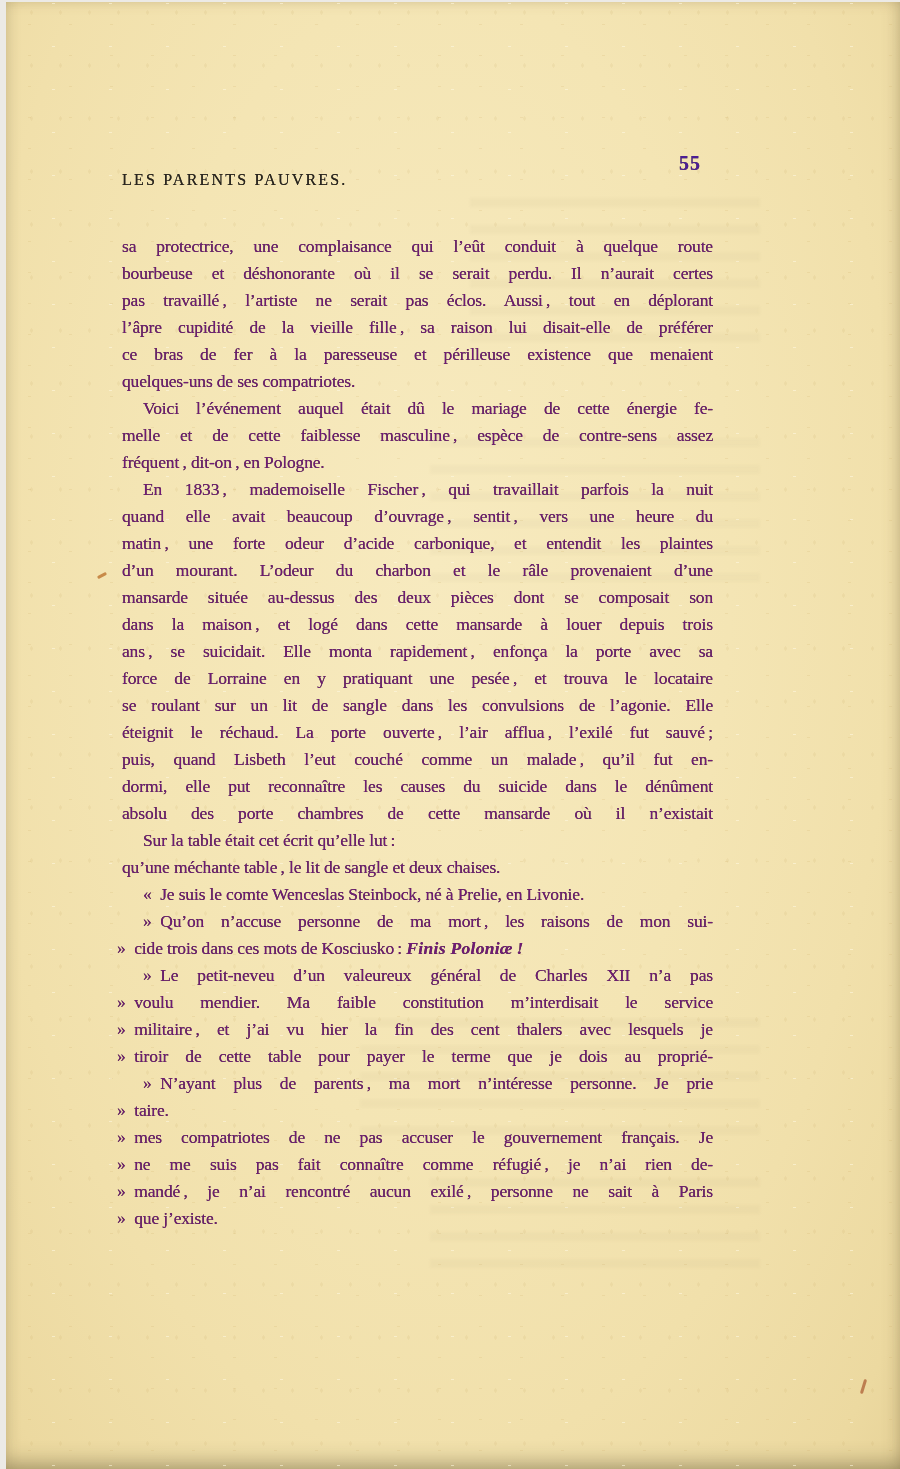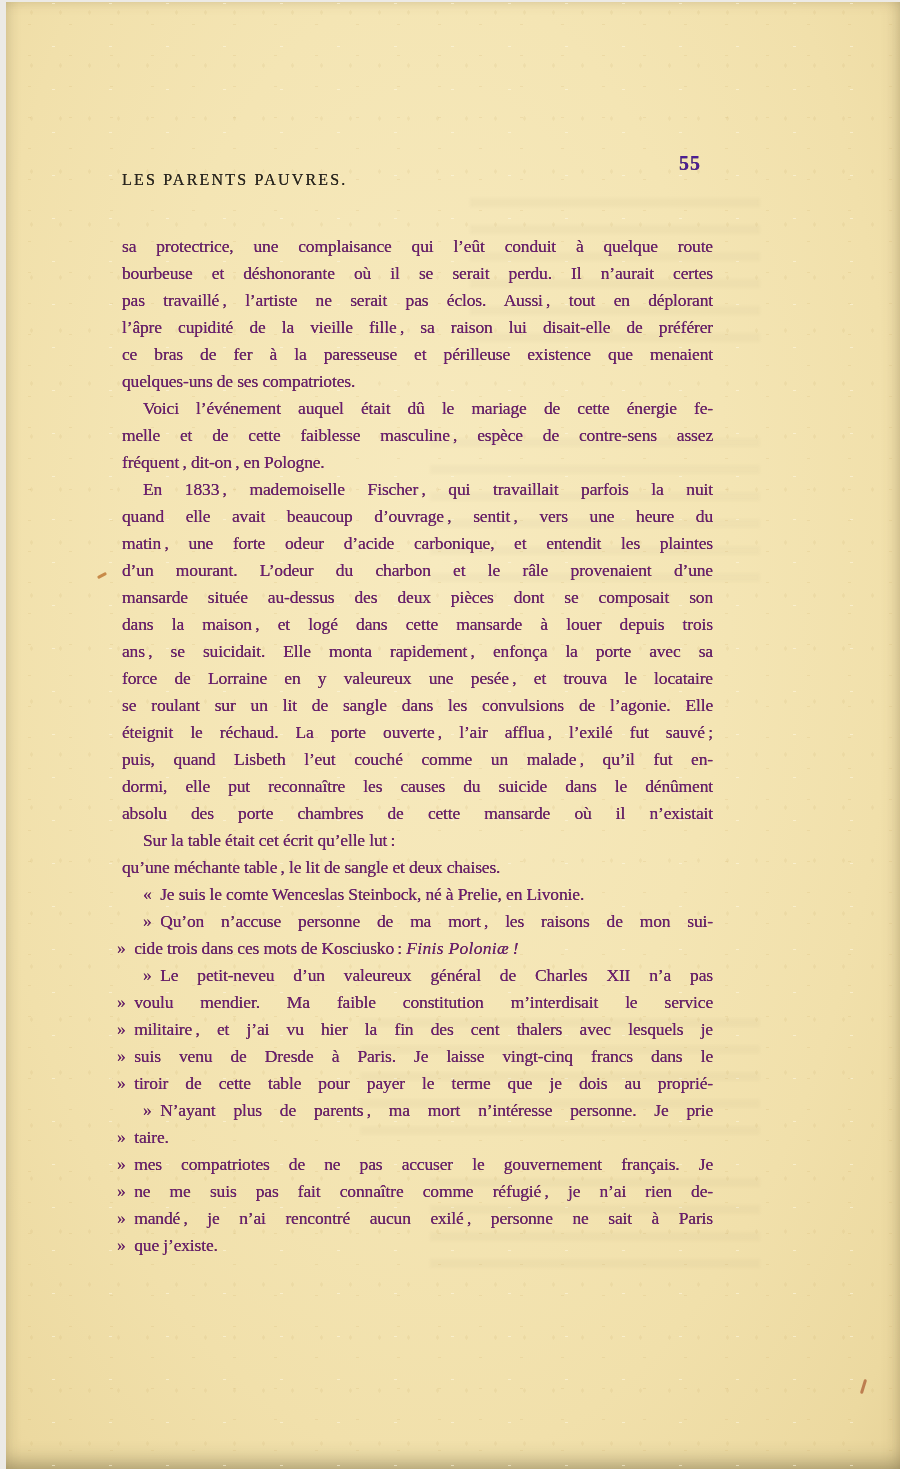--- a/index.html
+++ b/index.html
@@ -72,21 +72,21 @@
     font-size: 17.5px; line-height: 27px;
     letter-spacing: -0.15px;
     color: #701a75;
     text-shadow: 0 0 .55px rgba(34, 31, 25, 0.85);
     margin-top: 46px;
   }
   .line { text-align: justify; text-align-last: justify; }
   .line.end, .line.indent-end, .line.hang-end { text-align-last: auto; }
   .line.indent, .line.indent-end { text-indent: 21px; }
   .line.hang, .line.hang-end { margin-left: -5px; }
-  .it { font-style: italic; font-weight: normal; letter-spacing: .3px; }
+  .it { font-style: italic; font-weight: bold; letter-spacing: .3px; }
 </style>
 </head>
 <body>
 
 <div class="scan">
   <div class="paper"></div>
 
   <div class="ghost" id="ghost-1"></div>
   <div class="ghost" id="ghost-2"></div>
   <div class="ghost" id="ghost-3"></div>
@@ -110,35 +110,34 @@
         <div class="line indent"><span>Voici l’événement auquel était dû le mariage de cette énergie fe-</span></div>
         <div class="line justify"><span>melle et de cette faiblesse masculine , espèce de contre-sens assez</span></div>
         <div class="line end"><span>fréquent , dit-on , en Pologne.</span></div>
         <div class="line indent"><span>En 1833 , mademoiselle Fischer , qui travaillait parfois la nuit</span></div>
         <div class="line justify"><span>quand elle avait beaucoup d’ouvrage , sentit , vers une heure du</span></div>
         <div class="line justify"><span>matin , une forte odeur d’acide carbonique, et entendit les plaintes</span></div>
         <div class="line justify"><span>d’un mourant. L’odeur du charbon et le râle provenaient d’une</span></div>
         <div class="line justify"><span>mansarde située au-dessus des deux pièces dont se composait son</span></div>
         <div class="line justify"><span>dans la maison , et logé dans cette mansarde à louer depuis trois</span></div>
         <div class="line justify"><span>ans , se suicidait. Elle monta rapidement , enfonça la porte avec sa</span></div>
-        <div class="line justify"><span>force de Lorraine en y valeureux une pesée , et trouva le locataire</span></div>
+        <div class="line justify"><span>force de Lorraine en y pratiquant une pesée , et trouva le locataire</span></div>
         <div class="line justify"><span>se roulant sur un lit de sangle dans les convulsions de l’agonie. Elle</span></div>
         <div class="line justify"><span>éteignit le réchaud. La porte ouverte , l’air afflua , l’exilé fut sauvé ;</span></div>
         <div class="line justify"><span>puis, quand Lisbeth l’eut couché comme un malade , qu’il fut en-</span></div>
         <div class="line justify"><span>dormi, elle put reconnaître les causes du suicide dans le dénûment</span></div>
         <div class="line justify"><span>absolu des porte chambres de cette mansarde où il n’existait</span></div>
         <div class="line indent-end"><span>Sur la table était cet écrit qu’elle lut :</span></div>
         <div class="line end"><span>qu’une méchante table , le lit de sangle et deux chaises.</span></div>
         <div class="line indent-end"><span>« Je suis le comte Wenceslas Steinbock, né à Prelie, en Livonie.</span></div>
         <div class="line indent"><span>» Qu’on n’accuse personne de ma mort , les raisons de mon sui-</span></div>
         <div class="line hang-end"><span>» cide trois dans ces mots de Kosciusko : </span><span class="it">Finis Poloniæ !</span></div>
         <div class="line indent"><span>» Le petit-neveu d’un valeureux général de Charles XII n’a pas</span></div>
         <div class="line hang"><span>» voulu mendier. Ma faible constitution m’interdisait le service</span></div>
         <div class="line hang"><span>» militaire , et j’ai vu hier la fin des cent thalers avec lesquels je</span></div>
-        <div class="line hang"><span>» suis venu de Dresde à Paris. Je laisse vingt-cinq francs dans le</span></div>
         <div class="line hang"><span>» tiroir de cette table pour payer le terme que je dois au proprié-</span></div>
         <div class="line indent"><span>» N’ayant plus de parents , ma mort n’intéresse personne. Je prie</span></div>
         <div class="line hang-end"><span>» taire.</span></div>
         <div class="line hang"><span>» mes compatriotes de ne pas accuser le gouvernement français. Je</span></div>
         <div class="line hang"><span>» ne me suis pas fait connaître comme réfugié , je n’ai rien de-</span></div>
         <div class="line hang"><span>» mandé , je n’ai rencontré aucun exilé , personne ne sait à Paris</span></div>
         <div class="line hang-end"><span>» que j’existe.</span></div>
       </div>
   </div>
 </div>

